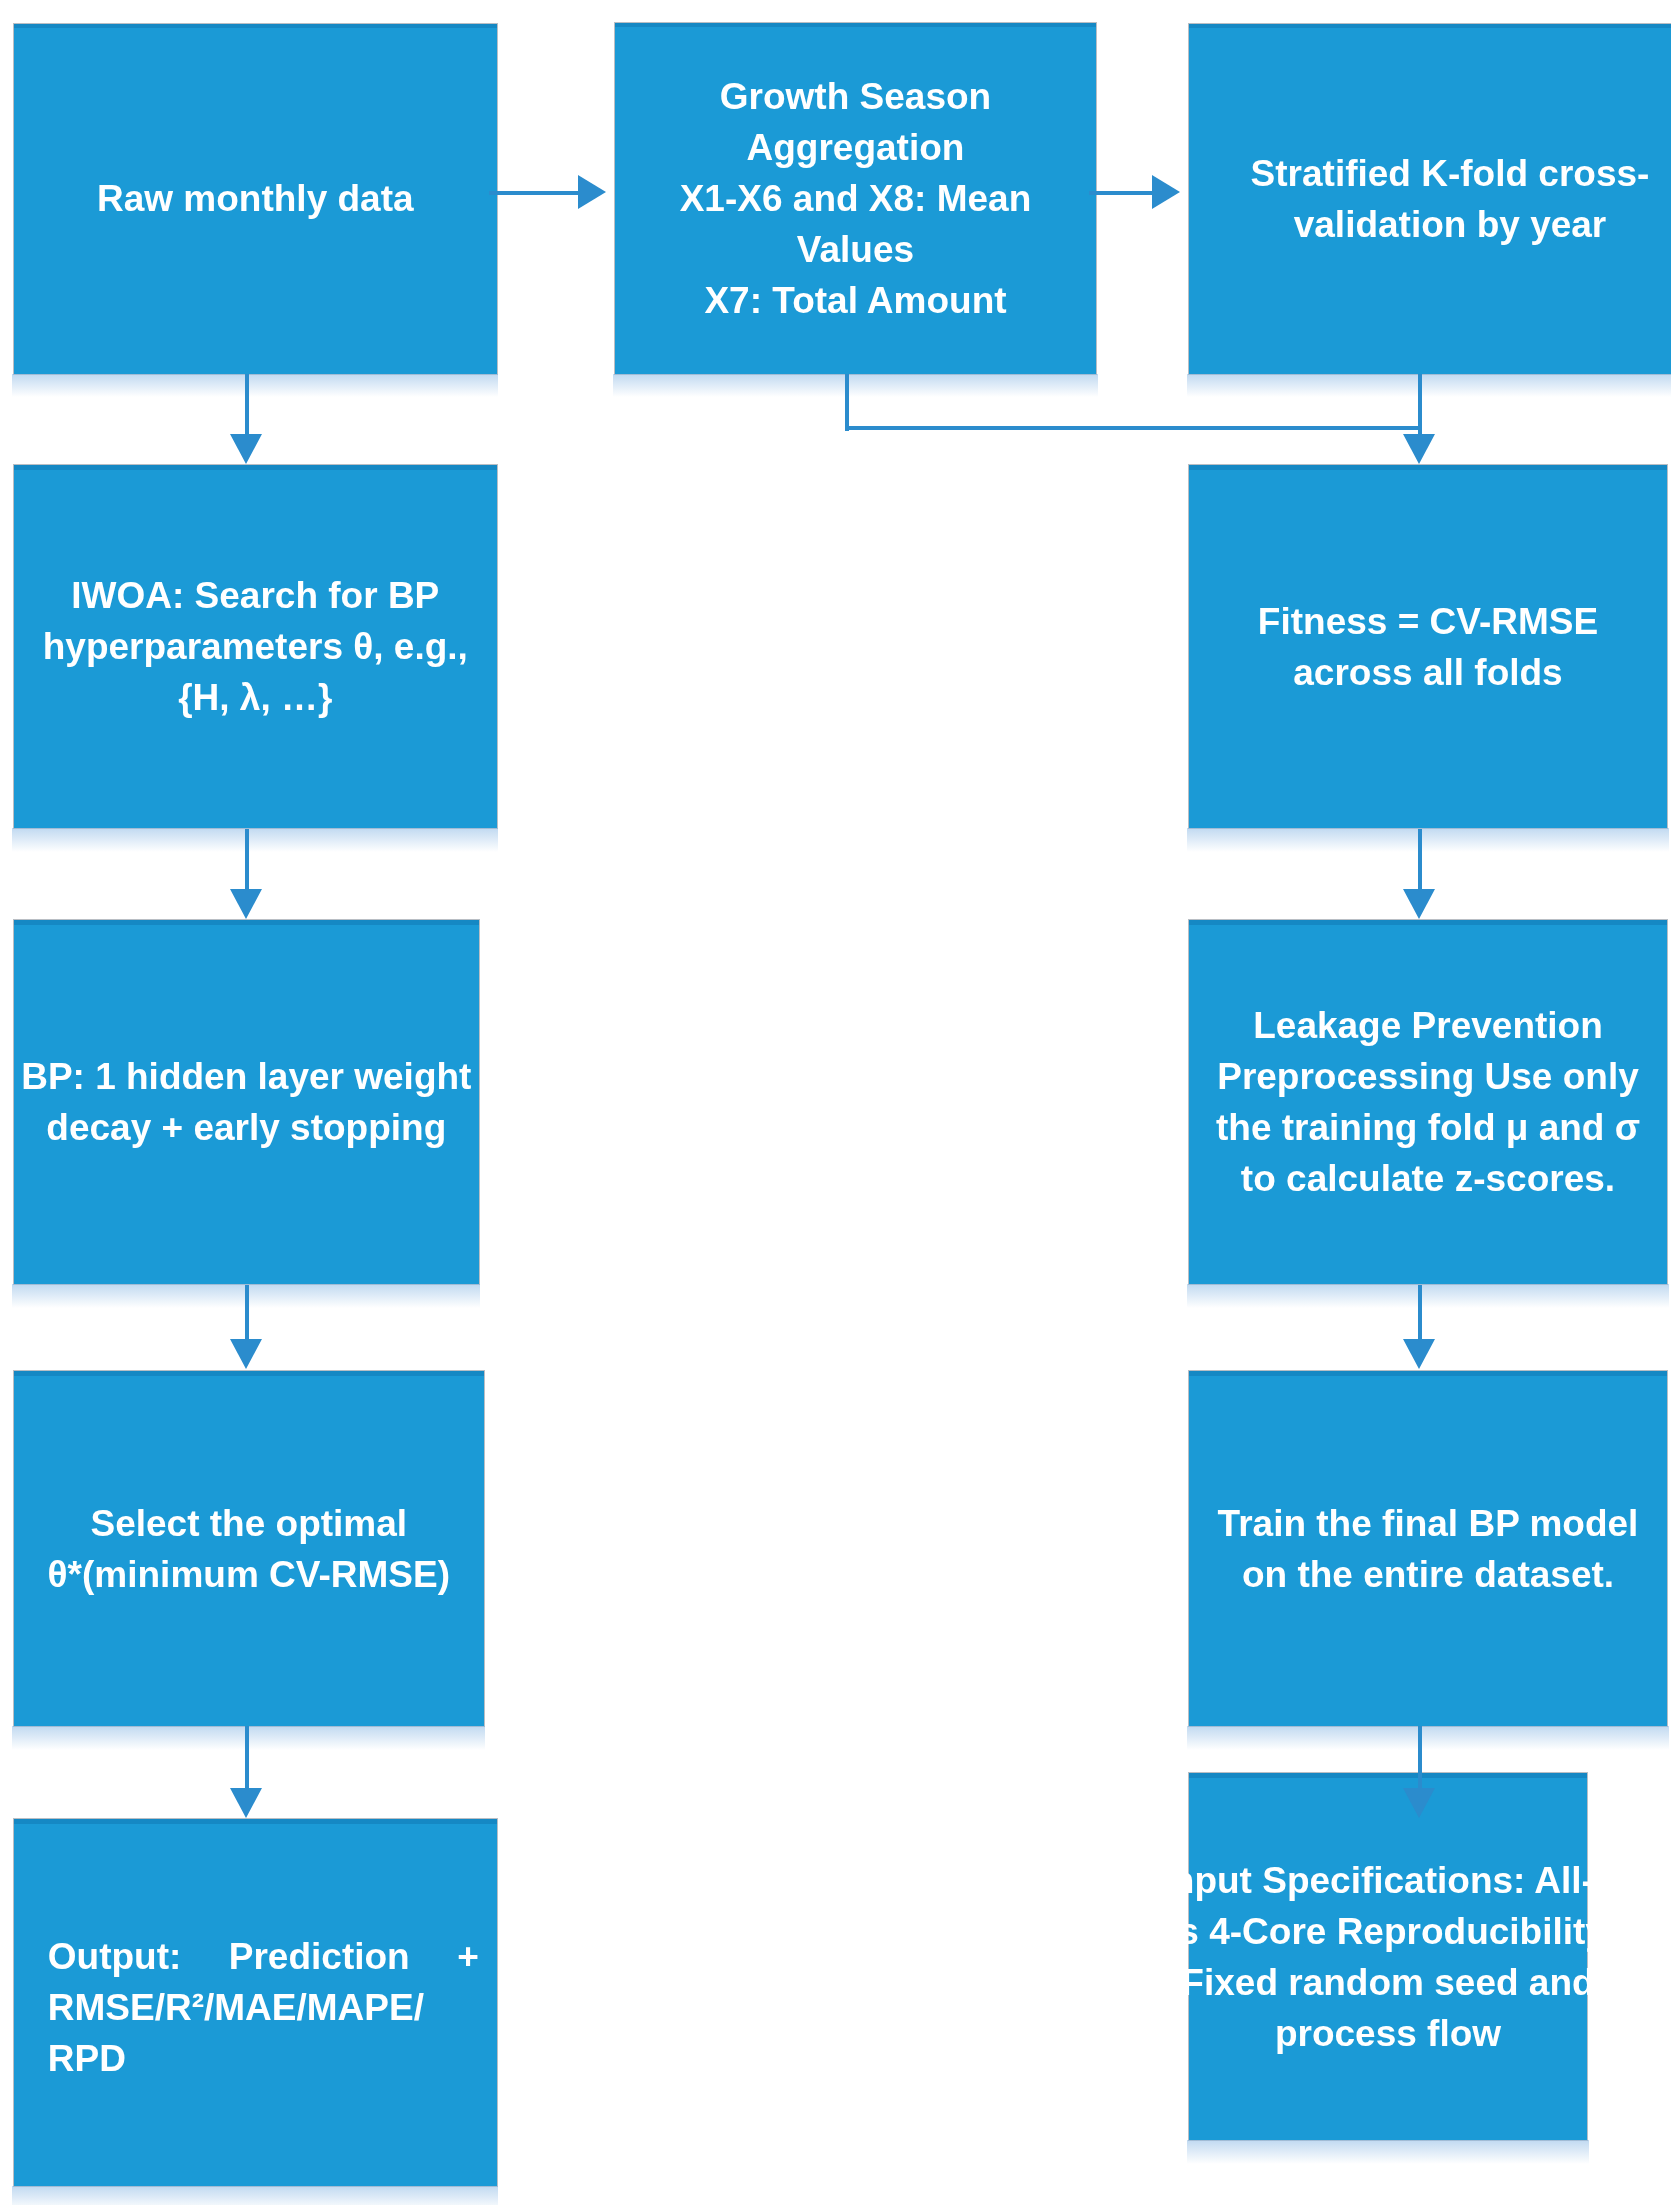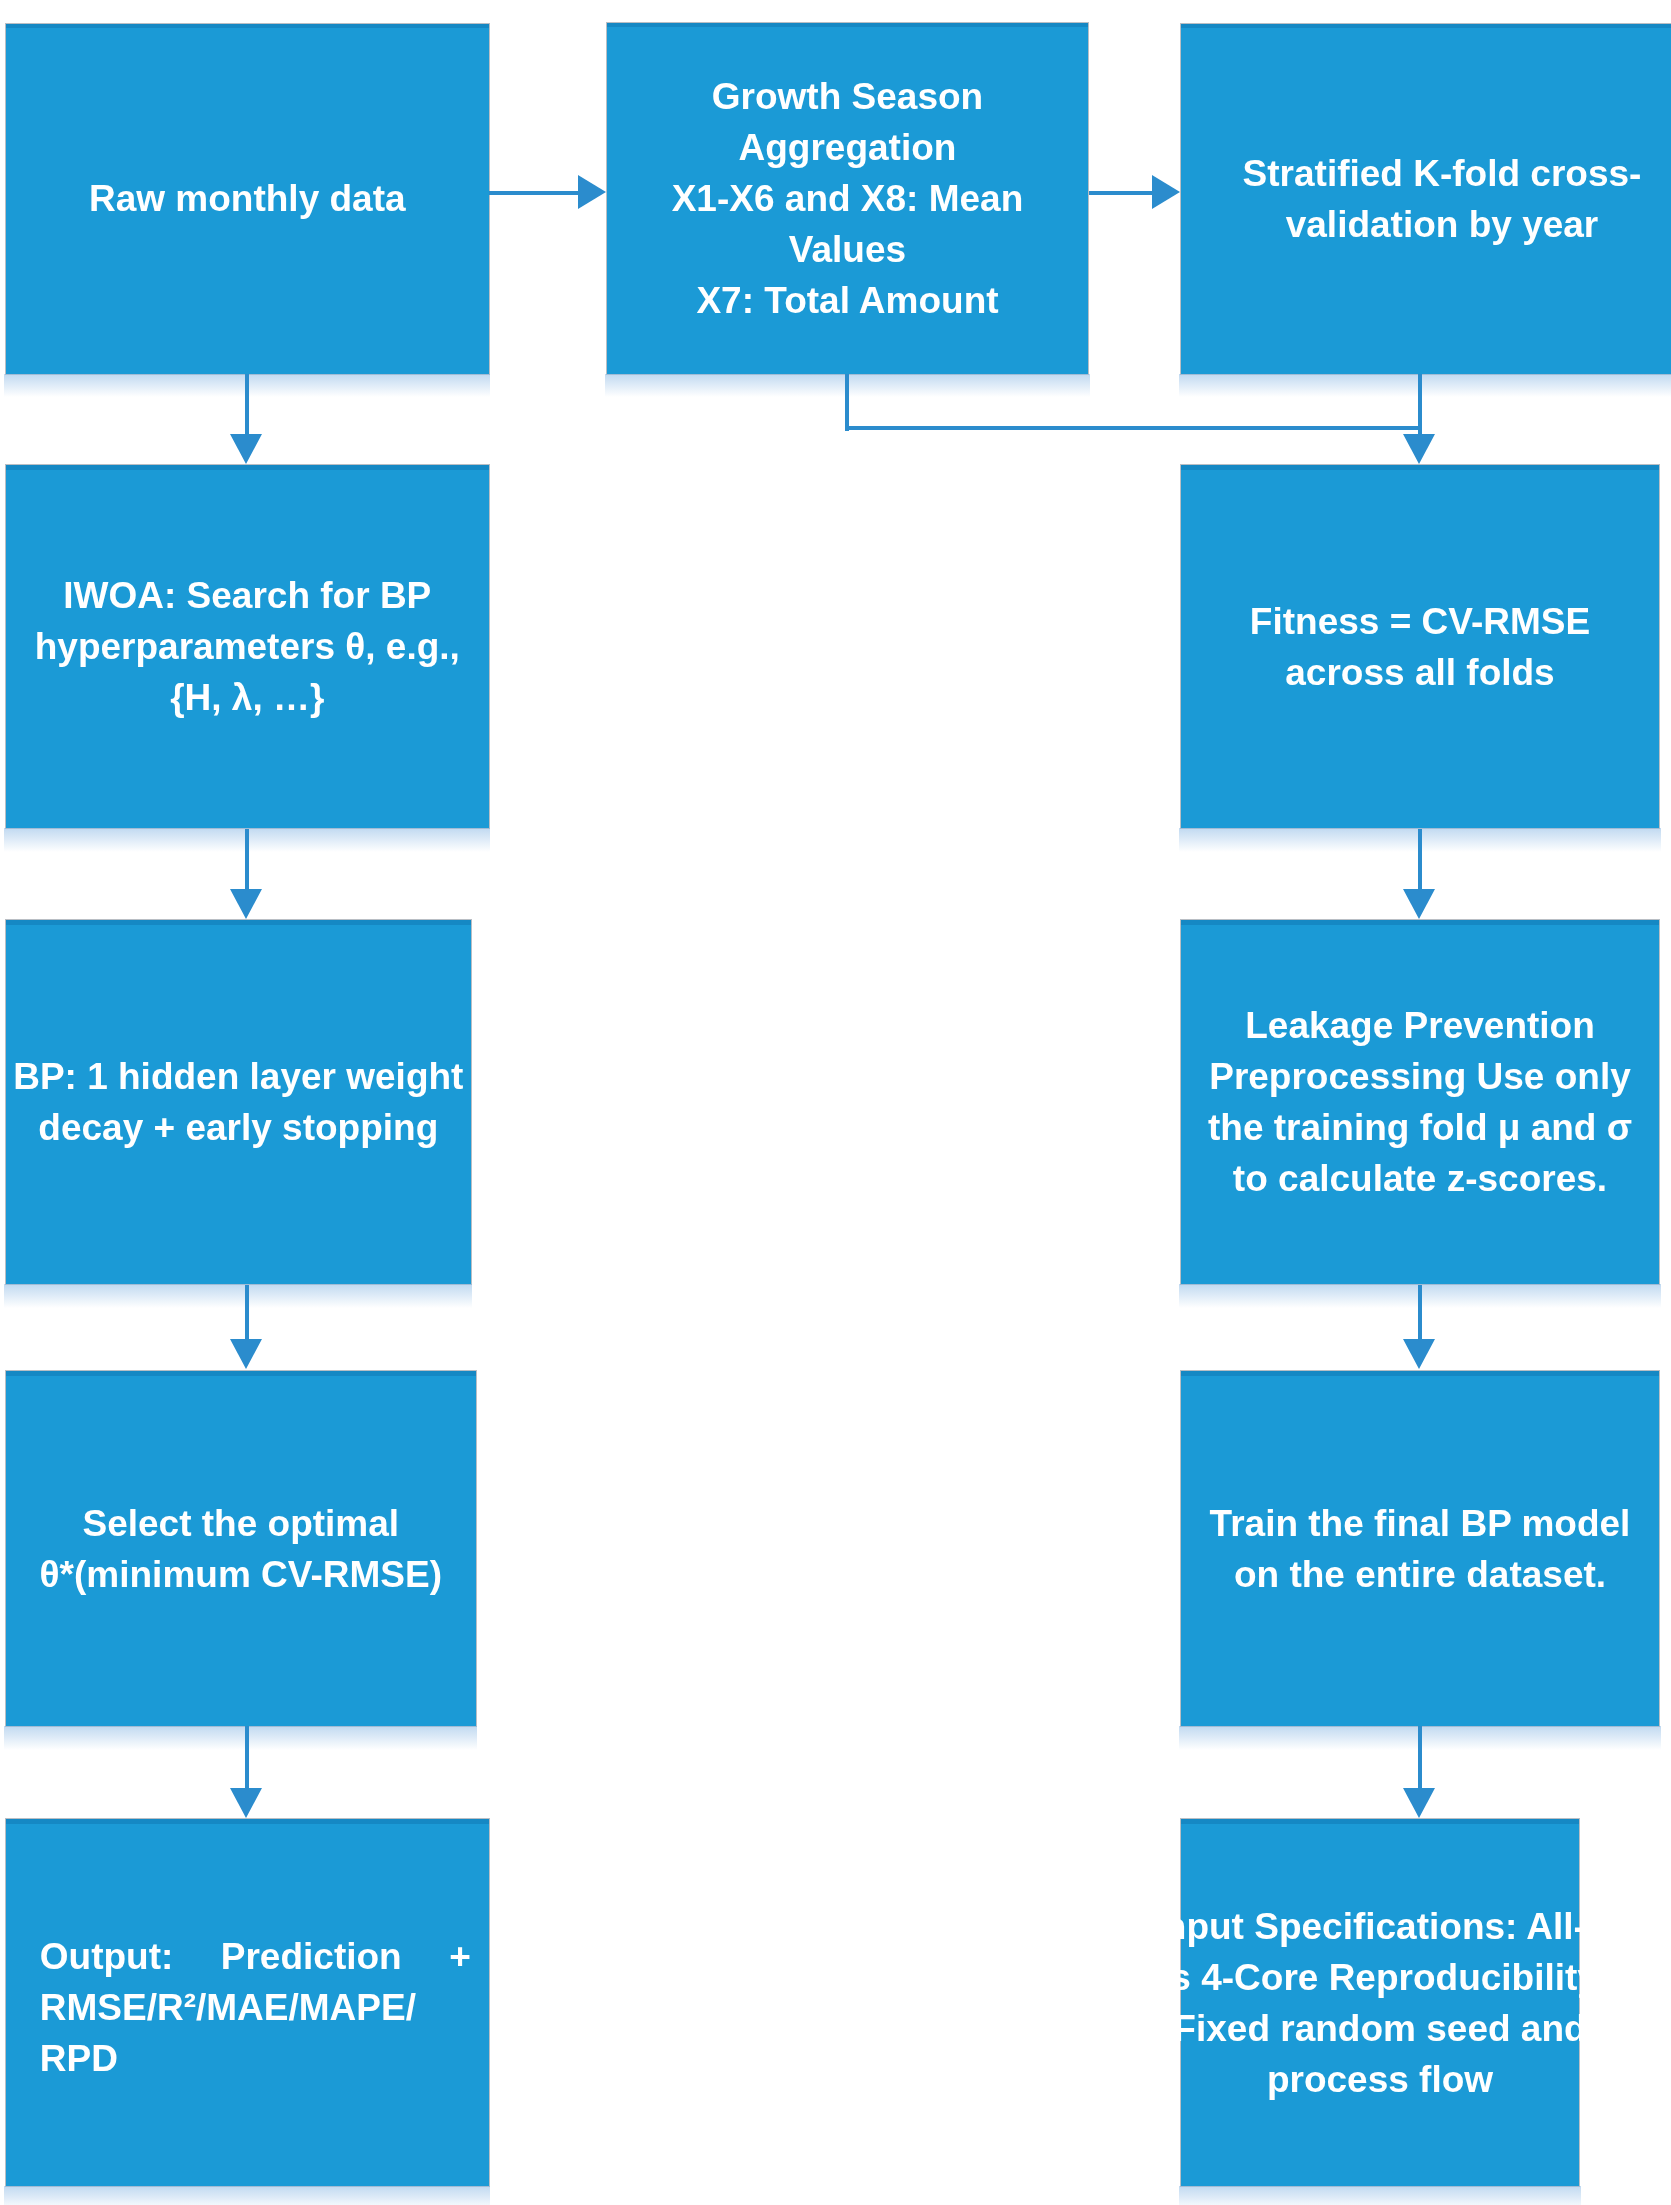--- a/index.html
+++ b/index.html
@@ -14,20 +14,21 @@
   }
   .box{
     position:absolute;
     background:var(--box-fill,#1b9ad6);
     border:1.6px solid var(--box-border,#b9bec4);
     box-sizing:border-box;
     display:flex;
     flex-direction:column;
     justify-content:center;
     align-items:center;
+    margin-left:8px;
   }
   
   .box::before{
     content:"";
     position:absolute;
     left:0;right:0;top:0;height:4.8px;
     background:rgba(0,75,130,0.22);
   }
   
   .box::after{
@@ -127,21 +128,21 @@
   <div class="box output" style="left:4.8px;top:1818px;width:485px;height:369px">
     <div class="line row-justify">
       <span>Output:</span>
       <span>Prediction</span>
       <span>+</span>
     </div>
     <div class="line">RMSE/R²/MAE/MAPE/</div>
     <div class="line">RPD</div>
   </div>
 
-  <div class="box" style="left:1180px;top:1818px;width:400px;height:369px">
+  <div class="box" style="left:1180px;top:1772px;width:400px;height:369px">
     <div class="line">Input Specifications: All-8</div>
     <div class="line">vs 4-Core Reproducibility:</div>
     <div class="line">Fixed random seed and</div>
     <div class="line">process flow</div>
   </div>
 
   <div class="shaft-h" style="left:489px;top:191px;width:90px"></div>
   <div class="head-right" style="left:578px;top:175px"></div>
 
   <div class="shaft-h" style="left:1089px;top:191px;width:64px"></div>

